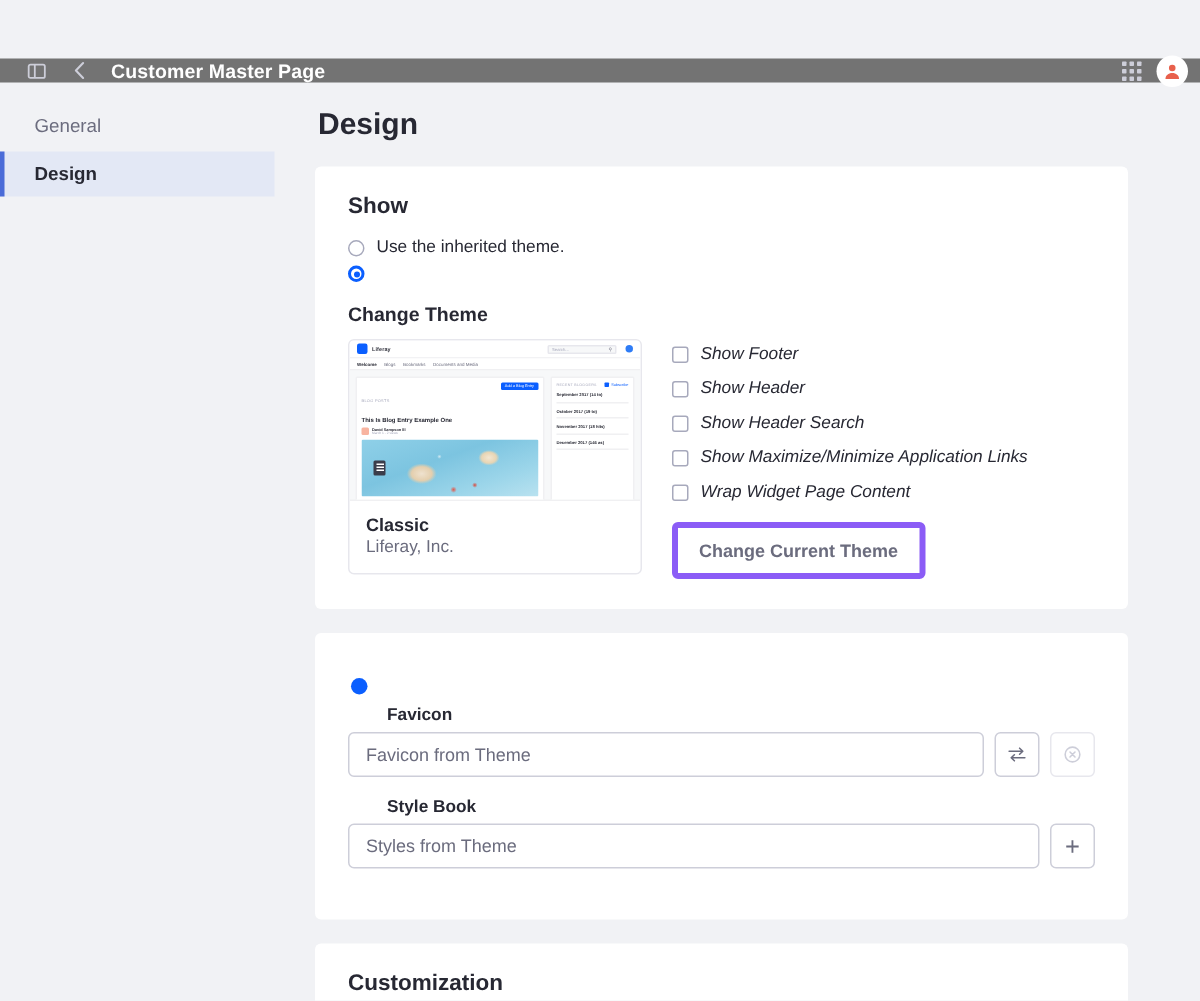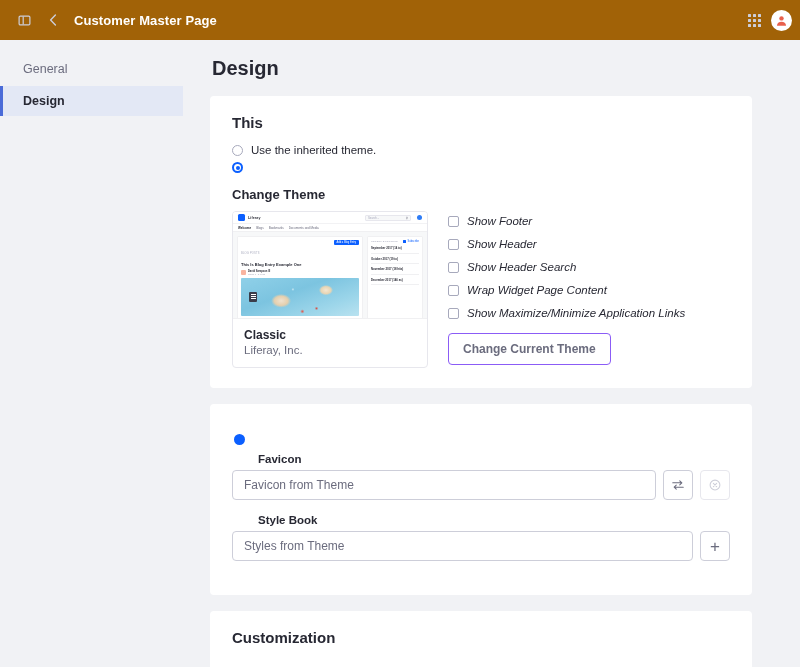--- a/index.html
+++ b/index.html
@@ -8,26 +8,27 @@
     width: 800px;
     height: 667px;
     overflow: hidden;
     font-family: "Liberation Sans", sans-serif;
     background: #f1f2f5;
     color: #272833;
   }
 
   
   .topbar {
-    height: 40px;
-    background: #a16207;
+    height: 16px;
+    background: #737373;
     display: flex;
     align-items: center;
     padding: 0 8px 0 14px;
     position: relative;
+    margin-top: 39px;
   }
   .topbar-left { display: flex; align-items: center; gap: 12px; }
   .icon-btn {
     width: 20px; height: 20px;
     display: flex; align-items: center; justify-content: center;
     cursor: pointer;
     color: #cdced9;
   }
   .panel-toggle svg { display:block; }
   .back-chevron {
@@ -279,21 +280,21 @@
     border: 1px solid #a7a9bc;
     border-radius: 2px;
     background: #fff;
     flex: 0 0 11px;
   }
   .check-label { font-size: 11.5px; color: #272833; font-style: italic; }
 
   .btn-secondary {
     margin-top: 3px;
     background: #fff;
-    border: 1px solid #8b5cf6;
+    border: 4px solid #8b5cf6;
     border-radius: 4px;
     padding: 8px 14px;
     font-size: 12px;
     font-weight: bold;
     color: #6b6c7e;
     font-family: "Liberation Sans", sans-serif;
     cursor: pointer;
   }
 
   
@@ -385,21 +386,21 @@
     <div class="nav-item active">
       <span>Design</span>
     </div>
   </div>
 
   <div class="content">
 
     <div class="page-title">Design</div>
 
     <div class="card">
-      <div class="card-title">This</div>
+      <div class="card-title">Show</div>
 
       <div class="radio-row">
         <span class="radio"></span>
         <span class="radio-label">Use the inherited theme.</span>
       </div>
       <div class="radio-row">
         <span class="radio checked"></span>
       </div>
 
       <div class="subhead">Change Theme</div>
@@ -473,25 +474,25 @@
           <div class="check-row">
             <span class="checkbox"></span>
             <span class="check-label">Show Header</span>
           </div>
           <div class="check-row">
             <span class="checkbox"></span>
             <span class="check-label">Show Header Search</span>
           </div>
           <div class="check-row">
             <span class="checkbox"></span>
-            <span class="check-label">Wrap Widget Page Content</span>
+            <span class="check-label">Show Maximize/Minimize Application Links</span>
           </div>
           <div class="check-row">
             <span class="checkbox"></span>
-            <span class="check-label">Show Maximize/Minimize Application Links</span>
+            <span class="check-label">Wrap Widget Page Content</span>
           </div>
 
           <button class="btn-secondary">Change Current Theme</button>
         </div>
 
       </div>
     </div>
 
     <div class="card">
 

